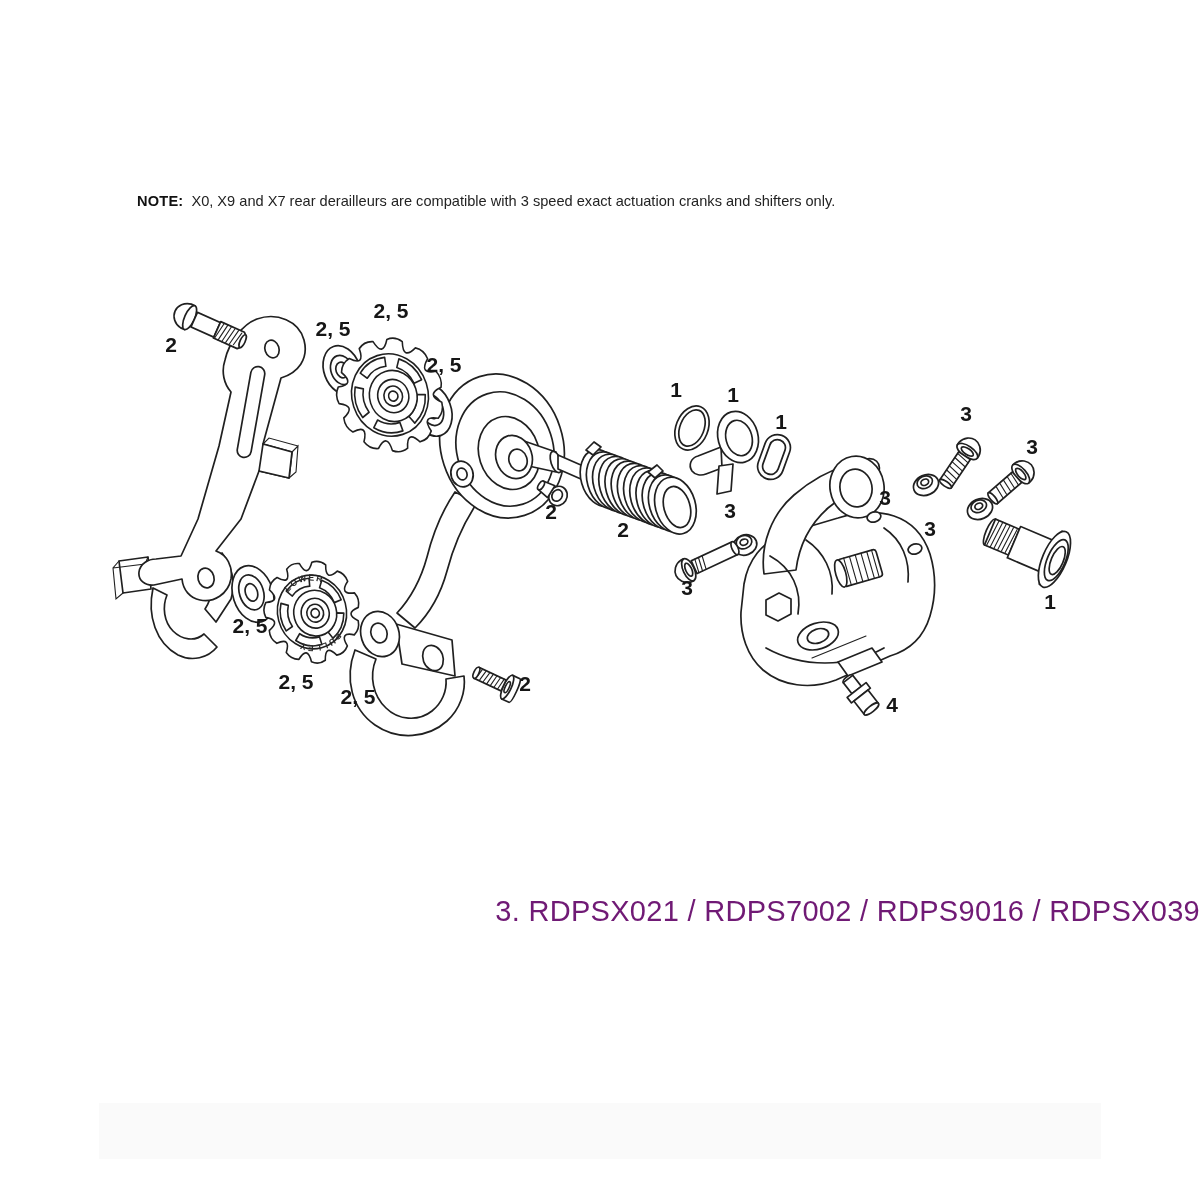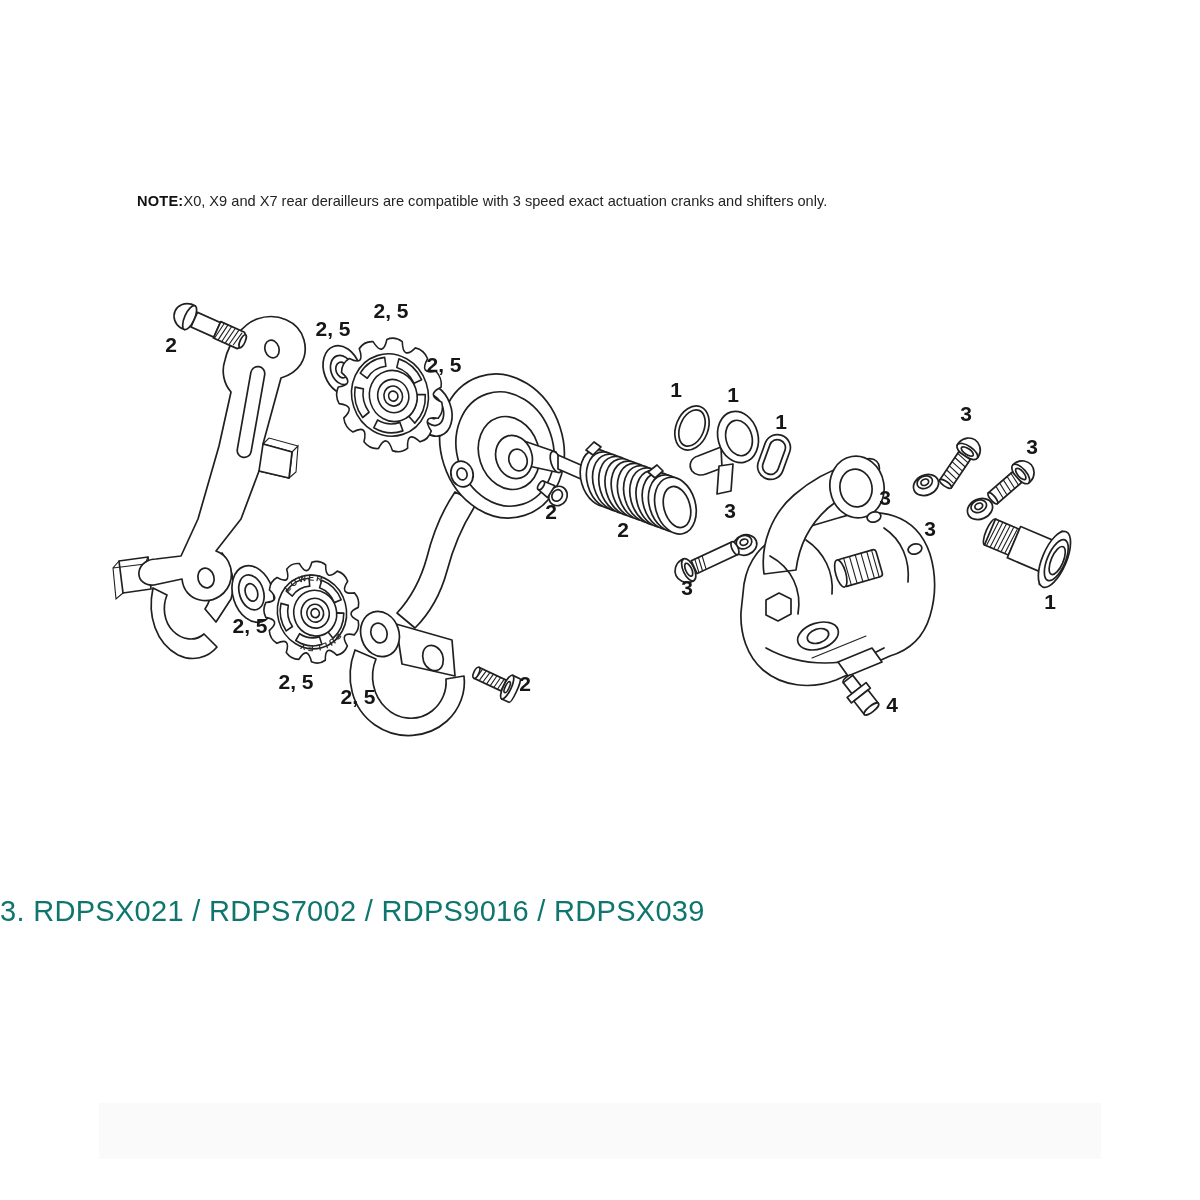--- a/index.html
+++ b/index.html
@@ -1,21 +1,21 @@
 <!DOCTYPE html>
 <html><head>
 <meta charset="utf-8">
 <style>
   html,body{margin:0;padding:0;background:#ffffff;}
   .page{position:relative;width:1200px;height:1200px;background:#ffffff;overflow:hidden;
         font-family:"Liberation Sans",sans-serif;}
   .note{position:absolute;left:137px;top:193px;font-size:14.6px;color:#232323;white-space:nowrap;}
-  .note .note-label{font-weight:700;color:#111;margin-right:0;letter-spacing:.2px;}
-  .caption{position:absolute;left:0;top:895px;width:100%;text-align:left;
-           font-size:29px;color:#0f766e;letter-spacing:.3px;}
+  .note .note-label{font-weight:700;color:#111;margin-right:8px;letter-spacing:.2px;}
+  .caption{position:absolute;left:0;top:895px;width:100%;text-align:right;
+           font-size:29px;color:#701a75;letter-spacing:.3px;}
   .footerbar{position:absolute;left:99px;top:1103px;width:1002px;height:56px;background:#fafafa;}
   svg.diagram{position:absolute;left:0;top:0;}
   .ln{fill:#ffffff;stroke:#202020;stroke-width:1.7;stroke-linejoin:round;stroke-linecap:round;}
   .ln2{fill:none;stroke:#202020;stroke-width:1.7;stroke-linejoin:round;stroke-linecap:round;}
   .thin{fill:none;stroke:#202020;stroke-width:1.1;stroke-linecap:round;}
   text.co{font-family:"Liberation Sans",sans-serif;font-weight:700;font-size:21px;
           fill:#161616;text-anchor:middle;}
   text.mark{font-family:"Liberation Sans",sans-serif;font-weight:700;font-size:9px;
             letter-spacing:1.6px;fill:#282828;}
 </style>

